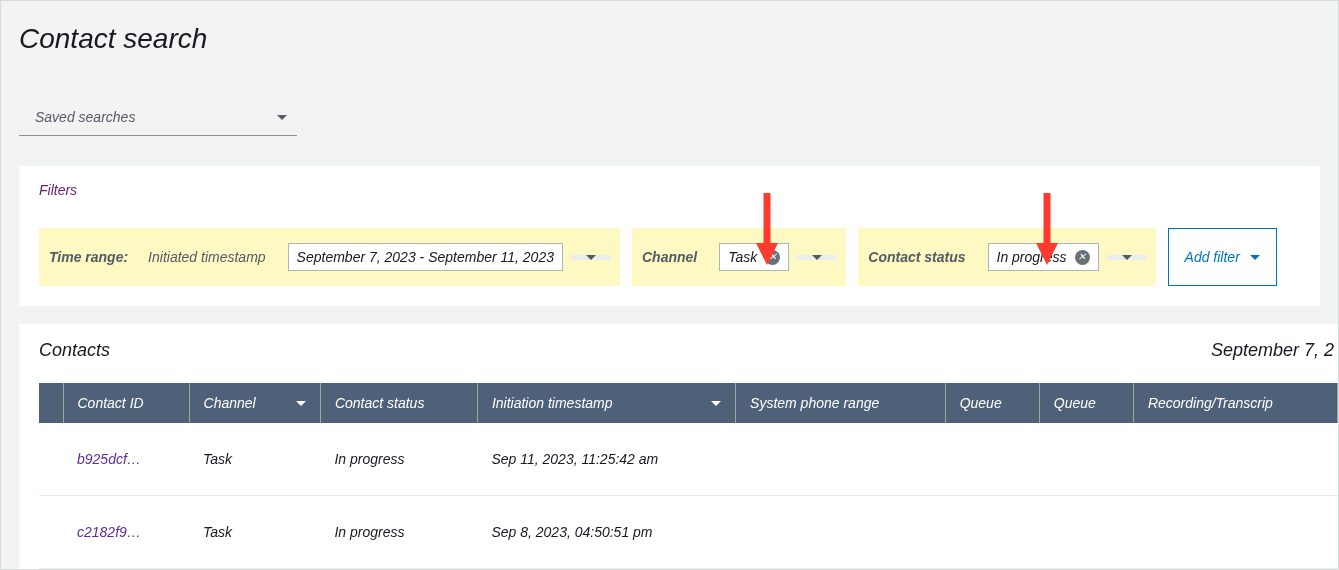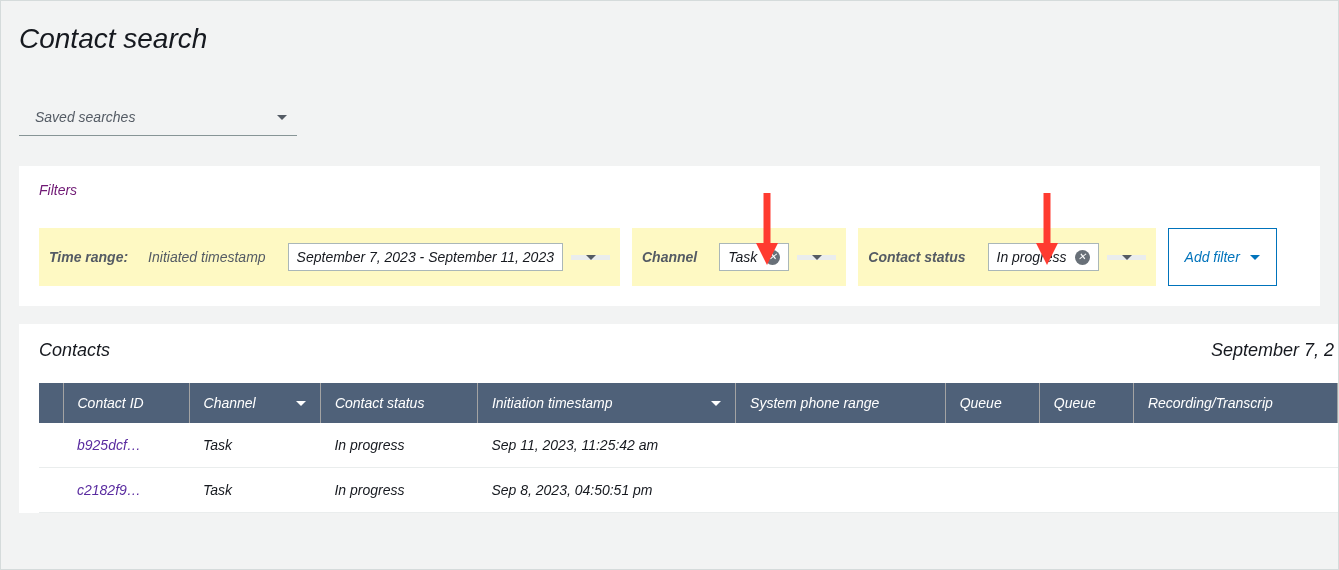--- a/index.html
+++ b/index.html
@@ -164,21 +164,21 @@
     width: 24px;
     padding: 12px 8px;
   }
   .th-content {
     display: flex;
     align-items: center;
     justify-content: space-between;
     gap: 8px;
   }
   tbody td {
-    padding: 14px 14px;
+    padding: 28px 14px;
     font-size: 14px;
     border-bottom: 1px solid #eaeded;
     white-space: nowrap;
   }
   tbody td:first-child {
     width: 24px;
     padding: 14px 8px;
   }
   .link-id {
     color: #5a2ca0;

